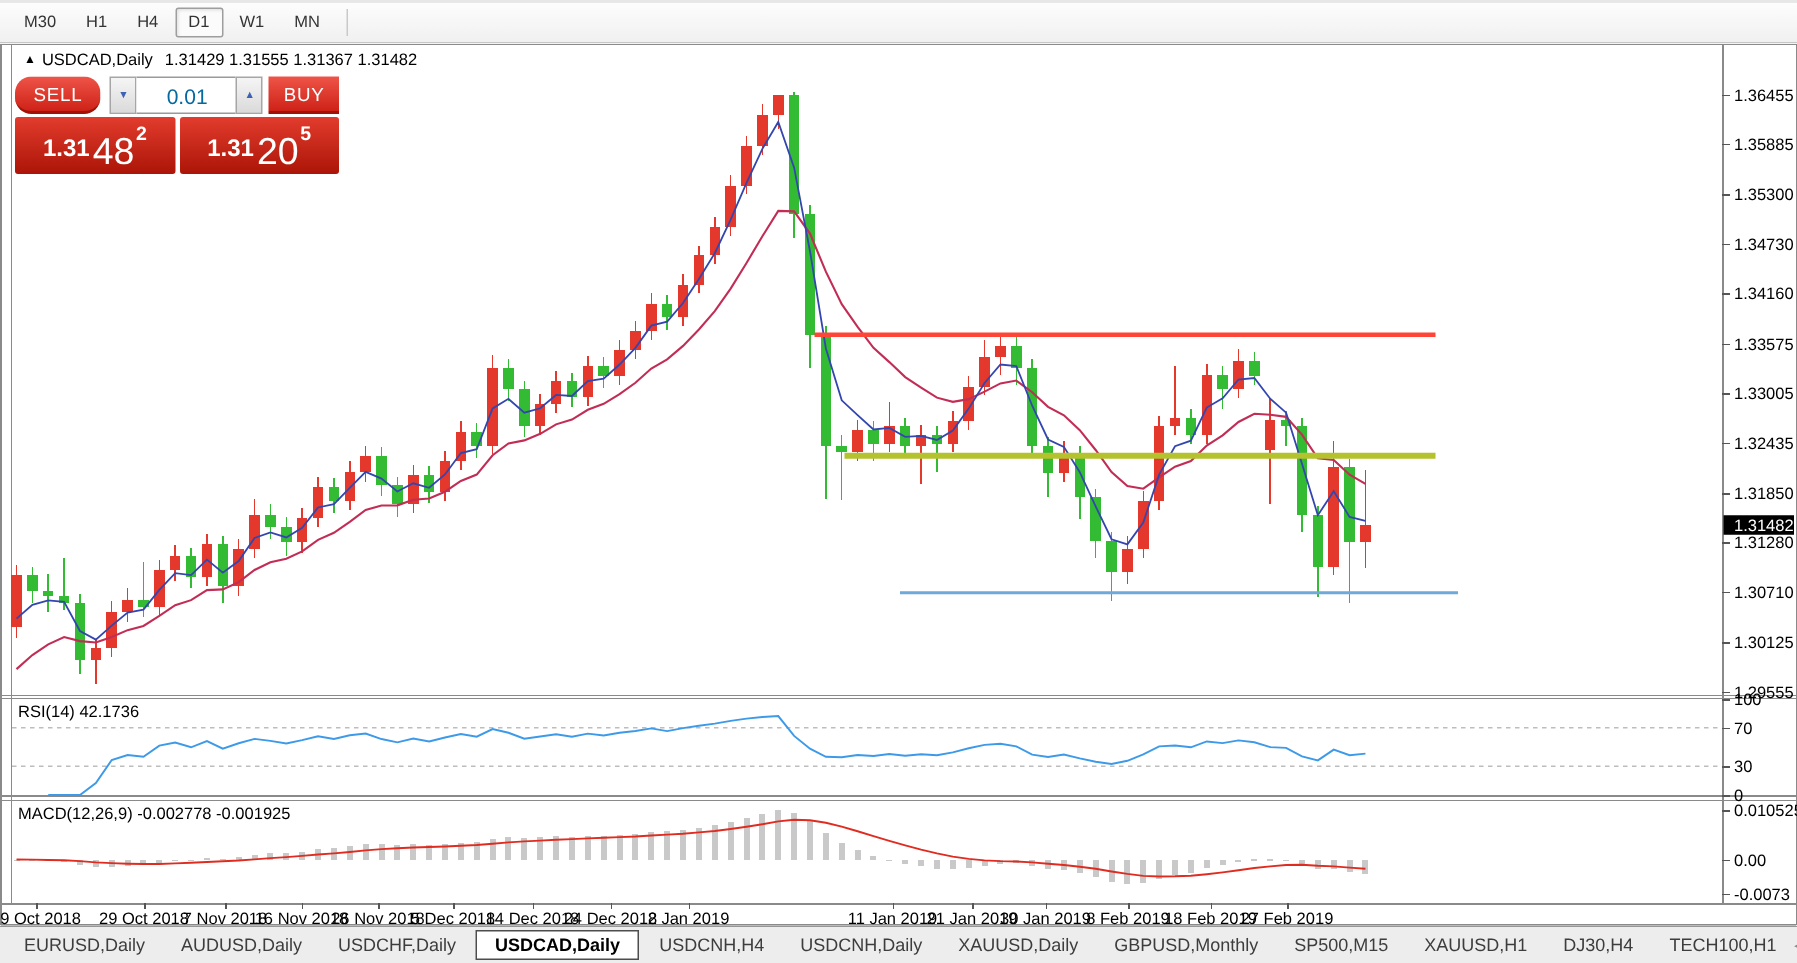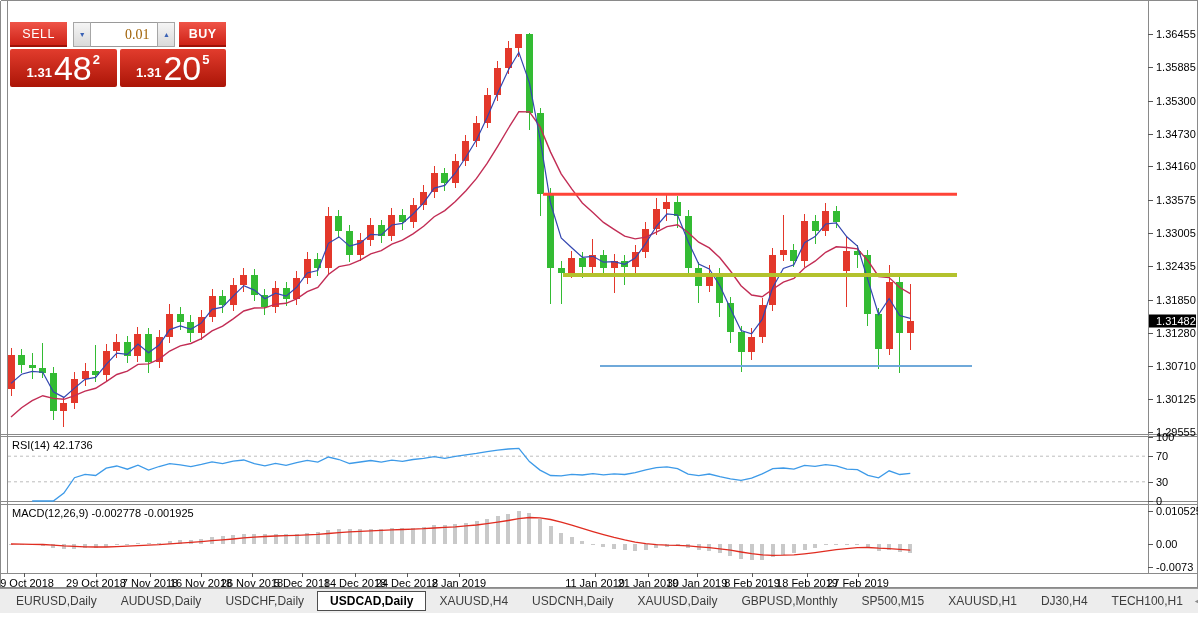--- a/index.html
+++ b/index.html
@@ -21,50 +21,59 @@
   .chart-title{position:absolute;left:16px;top:5px;font-size:11px;color:#000;white-space:nowrap;}
   .chart-title .tri{font-size:8px;vertical-align:1px;margin-right:4px;}
   .chart-title .sym{margin-right:8px;}
 
   
   .trade-panel{position:absolute;left:10px;top:22px;width:216px;}
   .tp-row1{display:flex;height:25px;}
   .sell-btn,.buy-btn{background:linear-gradient(#ef5448,#ce2217);color:#fff;font-size:12.5px;
     display:flex;align-items:center;justify-content:center;border-bottom:2px solid #9e1208;
     box-sizing:border-box;letter-spacing:0.5px;}
-  .sell-btn{width:64px;margin-right:6px;}
-  .buy-btn{width:52px;margin-left:4px;font-weight:bold;}
+  .sell-btn{width:64px;margin-right:6px;border-radius:11px;}
+  .buy-btn{width:52px;margin-left:4px;}
   .spin-btn{width:20px;background:linear-gradient(#f5f5f5,#dadada);border:1px solid #a6a6a6;
     color:#3b62b5;font-size:7px;display:flex;align-items:center;justify-content:center;box-sizing:border-box;}
   .vol-input{width:66px;height:25px;border:1px solid #9a9a9a;border-left:none;border-right:none;
-    text-align:right;font-size:14px;padding:0 8px 0 0;box-sizing:border-box;color:#a16207;
-    font-family:Liberation Serif, serif;outline:none;}
+    text-align:right;font-size:14px;padding:0 19px 0 0;box-sizing:border-box;color:#0369a1;
+    font-family:Liberation Sans, sans-serif;outline:none;}
   .tp-row2{display:flex;gap:3px;height:38px;margin-top:2px;}
   .price-box{flex:1;background:linear-gradient(#e6itti,#b01708);background:linear-gradient(#e23c2d,#ab1507);
     color:#fff;display:flex;align-items:flex-end;justify-content:center;padding-bottom:3px;border-radius:2px;}
-  .px-small{font-size:13px;font-weight:bold;margin:0 2px 4px 0;}
-  .px-big{font-size:34px;line-height:0.92;font-weight:400;}
+  .px-small{font-size:16px;font-weight:bold;margin:0 2px 4px 0;}
+  .px-big{font-size:25px;line-height:0.92;font-weight:400;}
   .px-sup{font-size:13px;font-weight:bold;align-self:flex-start;margin-top:3px;margin-left:1px;}
 
   
   .tab-bar{height:25px;box-sizing:border-box;background:#ededed;border-top:1px solid #979797;
     display:flex;align-items:center;padding-left:6px;font-size:12px;color:#3d3d3d;}
   .tab{padding:3px 10px;white-space:nowrap;cursor:default;}
   .tab.active{background:#fff;border:1px solid #4d4d4d;font-weight:bold;color:#000;
     padding:2px 12px;margin:0 3px;}
   .tabsep{width:1px;height:13px;background:#b5b5b5;margin:0 2px;}
   .tab-arrows{margin-left:auto;margin-right:10px;display:flex;gap:12px;font-size:9px;color:#222;
     align-items:center;}
   .tab-arrows .arr-left{color:#8a8a8a;}
 </style>
 </head>
 <body>
 
 <div class="screen">
 
+  <div class="tf-toolbar" id="tf-toolbar">
+      <div class="tf-btn">M30</div>
+      <div class="tf-btn">H1</div>
+      <div class="tf-btn">H4</div>
+      <div class="tf-btn active">D1</div>
+      <div class="tf-btn">W1</div>
+      <div class="tf-btn">MN</div>
+      <div class="tf-sep"></div>
+    </div>
 
   <div class="chart-area">
     <svg id="chart-svg" width="1198" height="588" viewBox="0 0 1198 588">
         <rect x="0" y="0" width="1198" height="588" fill="#ffffff"></rect>
         <g stroke="#8a8a8a" stroke-width="1" shape-rendering="crispEdges">
           <line x1="0.5" y1="0.5" x2="0.5" y2="587.5"></line>
           <line x1="1197.5" y1="0.5" x2="1197.5" y2="587.5"></line>
           <line x1="0.5" y1="0.5" x2="1197.5" y2="0.5"></line>
           <line x1="0.5" y1="587.5" x2="1197.5" y2="587.5"></line>
           <line x1="7.5" y1="0.5" x2="7.5" y2="573.5"></line>
@@ -423,20 +432,23 @@
           <text x="697" y="587" fill="#000">30 Jan 2019</text>
           <line x1="752.5" y1="573" x2="752.5" y2="577" stroke="#555" shape-rendering="crispEdges"></line>
           <text x="752" y="587" fill="#000">8 Feb 2019</text>
           <line x1="807.5" y1="573" x2="807.5" y2="577" stroke="#555" shape-rendering="crispEdges"></line>
           <text x="807" y="587" fill="#000">18 Feb 2019</text>
           <line x1="858.5" y1="573" x2="858.5" y2="577" stroke="#555" shape-rendering="crispEdges"></line>
           <text x="858" y="587" fill="#000">27 Feb 2019</text>
         </g>
       </svg>
 
+    <div class="chart-title">
+      <span class="tri">▲</span><span class="sym">USDCAD,Daily</span><span>1.31429 1.31555 1.31367 1.31482</span>
+    </div>
 
     <div class="trade-panel">
       <div class="tp-row1">
         <div class="sell-btn">SELL</div>
         <div class="spin-btn">
             <span>▼</span>
           </div>
         <input class="vol-input" value="0.01" style="">
         <div class="spin-btn">
             <span>▲</span>
@@ -458,21 +470,21 @@
     </div>
   </div>
 
   <div class="tab-bar" id="tab-bar">
       <div class="tab">EURUSD,Daily</div>
       <div class="tabsep"></div>
       <div class="tab">AUDUSD,Daily</div>
       <div class="tabsep"></div>
       <div class="tab">USDCHF,Daily</div>
       <div class="tab active">USDCAD,Daily</div>
-      <div class="tab">XAUUSD,H4</div>
+      <div class="tab">USDCNH,H4</div>
       <div class="tabsep"></div>
       <div class="tab">USDCNH,Daily</div>
       <div class="tabsep"></div>
       <div class="tab">XAUUSD,Daily</div>
       <div class="tabsep"></div>
       <div class="tab">GBPUSD,Monthly</div>
       <div class="tabsep"></div>
       <div class="tab">SP500,M15</div>
       <div class="tabsep"></div>
       <div class="tab">XAUUSD,H1</div>

